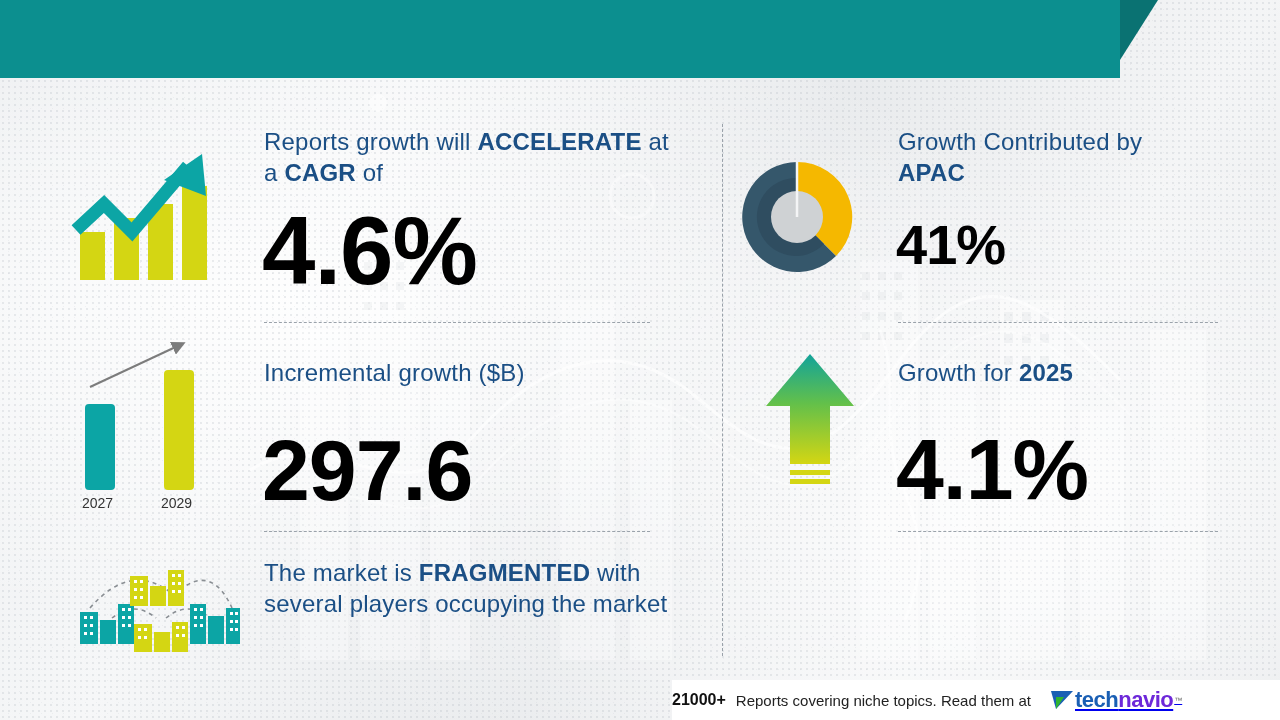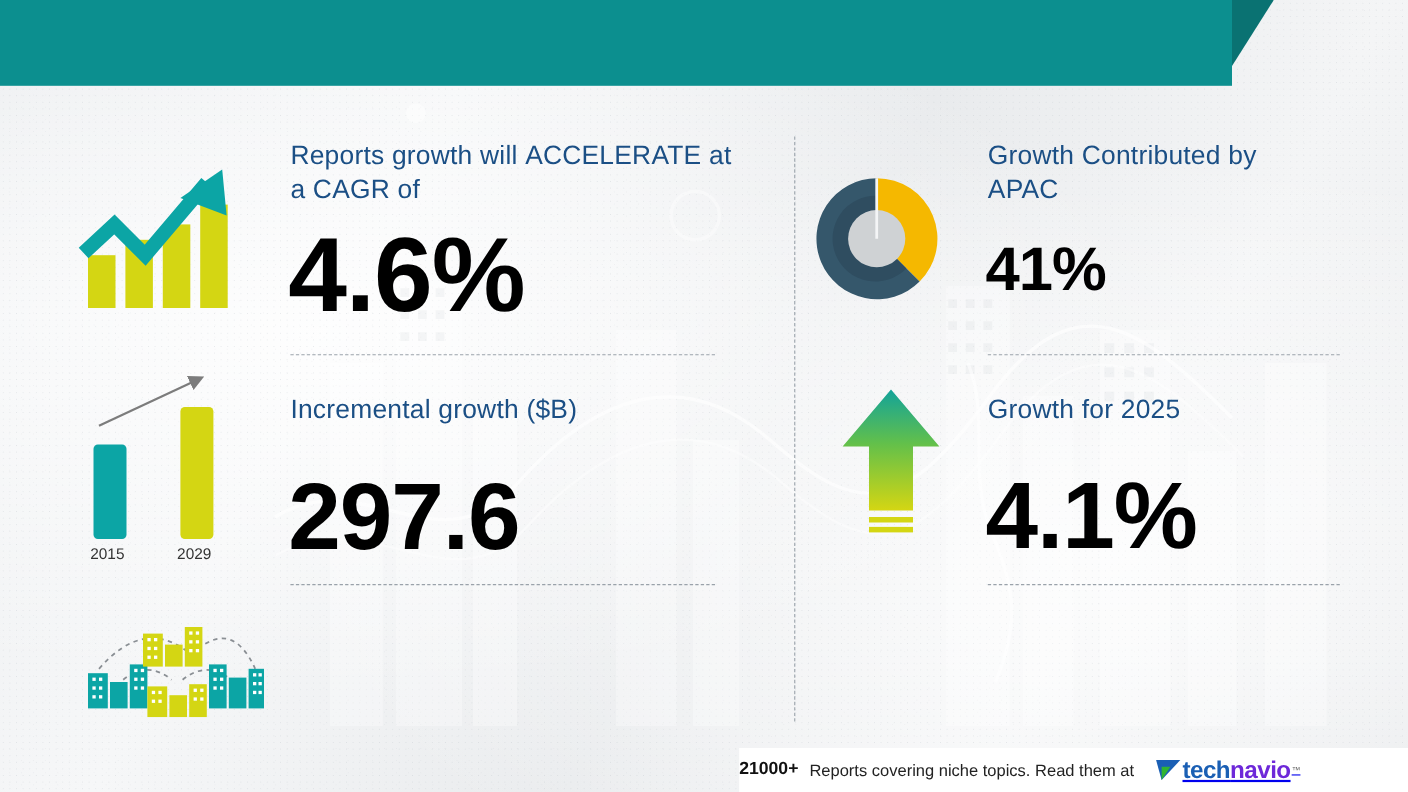--- a/index.html
+++ b/index.html
@@ -56,21 +56,21 @@
   #divider-vertical {
     position:absolute; left:722px; top:124px; width:0; height:532px;
     border-left:1px dashed #9aa2aa;
   }
 
   .headline {
     position:absolute;
     color:#1b4f85; font-size:24px; line-height:31px;
     font-weight:300; letter-spacing:.2px;
   }
-  .headline b { font-weight:normal; }
+  .headline b { font-weight:bold; }
   .bignum {
     position:absolute;
     color:#000000; font-weight:bold; letter-spacing:-1px;
   }
 
   #cagr-text   { left:264px; top:126px; width:420px; }
   #cagr-value  { left:262px; top:196px; font-size:96px; }
   #divider-1   { left:264px; top:322px; width:386px; }
 
   #incr-text   { left:264px; top:357px; width:400px; }
@@ -206,21 +206,21 @@
       <defs>
         <marker id="gray-arrow" markerWidth="7" markerHeight="7" refX="5" refY="3.5" orient="auto">
           <polygon points="0,0 7,3.5 0,7" fill="#7c7c7c"></polygon>
         </marker>
       </defs>
       <line x1="28" y1="55" x2="120" y2="12" stroke="#7c7c7c" stroke-width="2" marker-end="url(#gray-arrow)"></line>
       <rect x="23" y="72" width="30" height="86" rx="4" fill="#0ca5a5"></rect>
       <rect x="102" y="38" width="30" height="120" rx="4" fill="#d4d613"></rect>
     </svg>
   </div>
-  <div id="bars-label-2024">2015</div>
+  <div id="bars-label-2024">2027</div>
   <div id="bars-label-2029">2029</div>
 
   <div class="headline" id="incr-text">Incremental growth ($B)</div>
   <div class="bignum" id="incr-value">297.6</div>
   <div class="divider-h" id="divider-2"></div>
 
   <div class="icon-wrap" id="icon-fragmented">
     <svg width="170" height="96" viewBox="0 0 170 96">
       <g stroke="#8a8f94" stroke-width="1.6" fill="none" stroke-dasharray="4,4">
         <path d="M18 52 Q 58 6 98 36"></path>
@@ -286,20 +286,23 @@
         <rect x="158" y="56" width="3" height="3"></rect>
           <rect x="163" y="56" width="3" height="3"></rect>
         <rect x="158" y="64" width="3" height="3"></rect>
           <rect x="163" y="64" width="3" height="3"></rect>
         <rect x="158" y="72" width="3" height="3"></rect>
           <rect x="163" y="72" width="3" height="3"></rect>
       </g>
     </svg>
   </div>
 
+  <div class="headline" id="frag-text">
+    <span>The market is </span><b>FRAGMENTED</b><span> with several players occupying the market</span>
+  </div>
 
   <div class="icon-wrap" id="icon-donut">
     <svg width="122" height="122" viewBox="0 0 122 122">
       <path d="M61 61 L61 6 A55 55 0 0 1 100 100 Z" fill="#f5b800"></path>
       <path d="M61 61 L100 100 A55 55 0 1 1 61 6 Z" fill="#35576b"></path>
       <path d="M61 61 L61 22 A39 39 0 0 1 88 88 Z" fill="#f5b800" opacity="0.0"></path>
       <path d="M61 61 L88 88 A39 39 0 1 1 61 22 Z" fill="#2f4d60"></path>
       <circle cx="61" cy="61" r="26" fill="#cfd2d4"></circle>
       <line x1="61" y1="6" x2="61" y2="61" stroke="#f4f5f6" stroke-width="2.5"></line>
     </svg>

